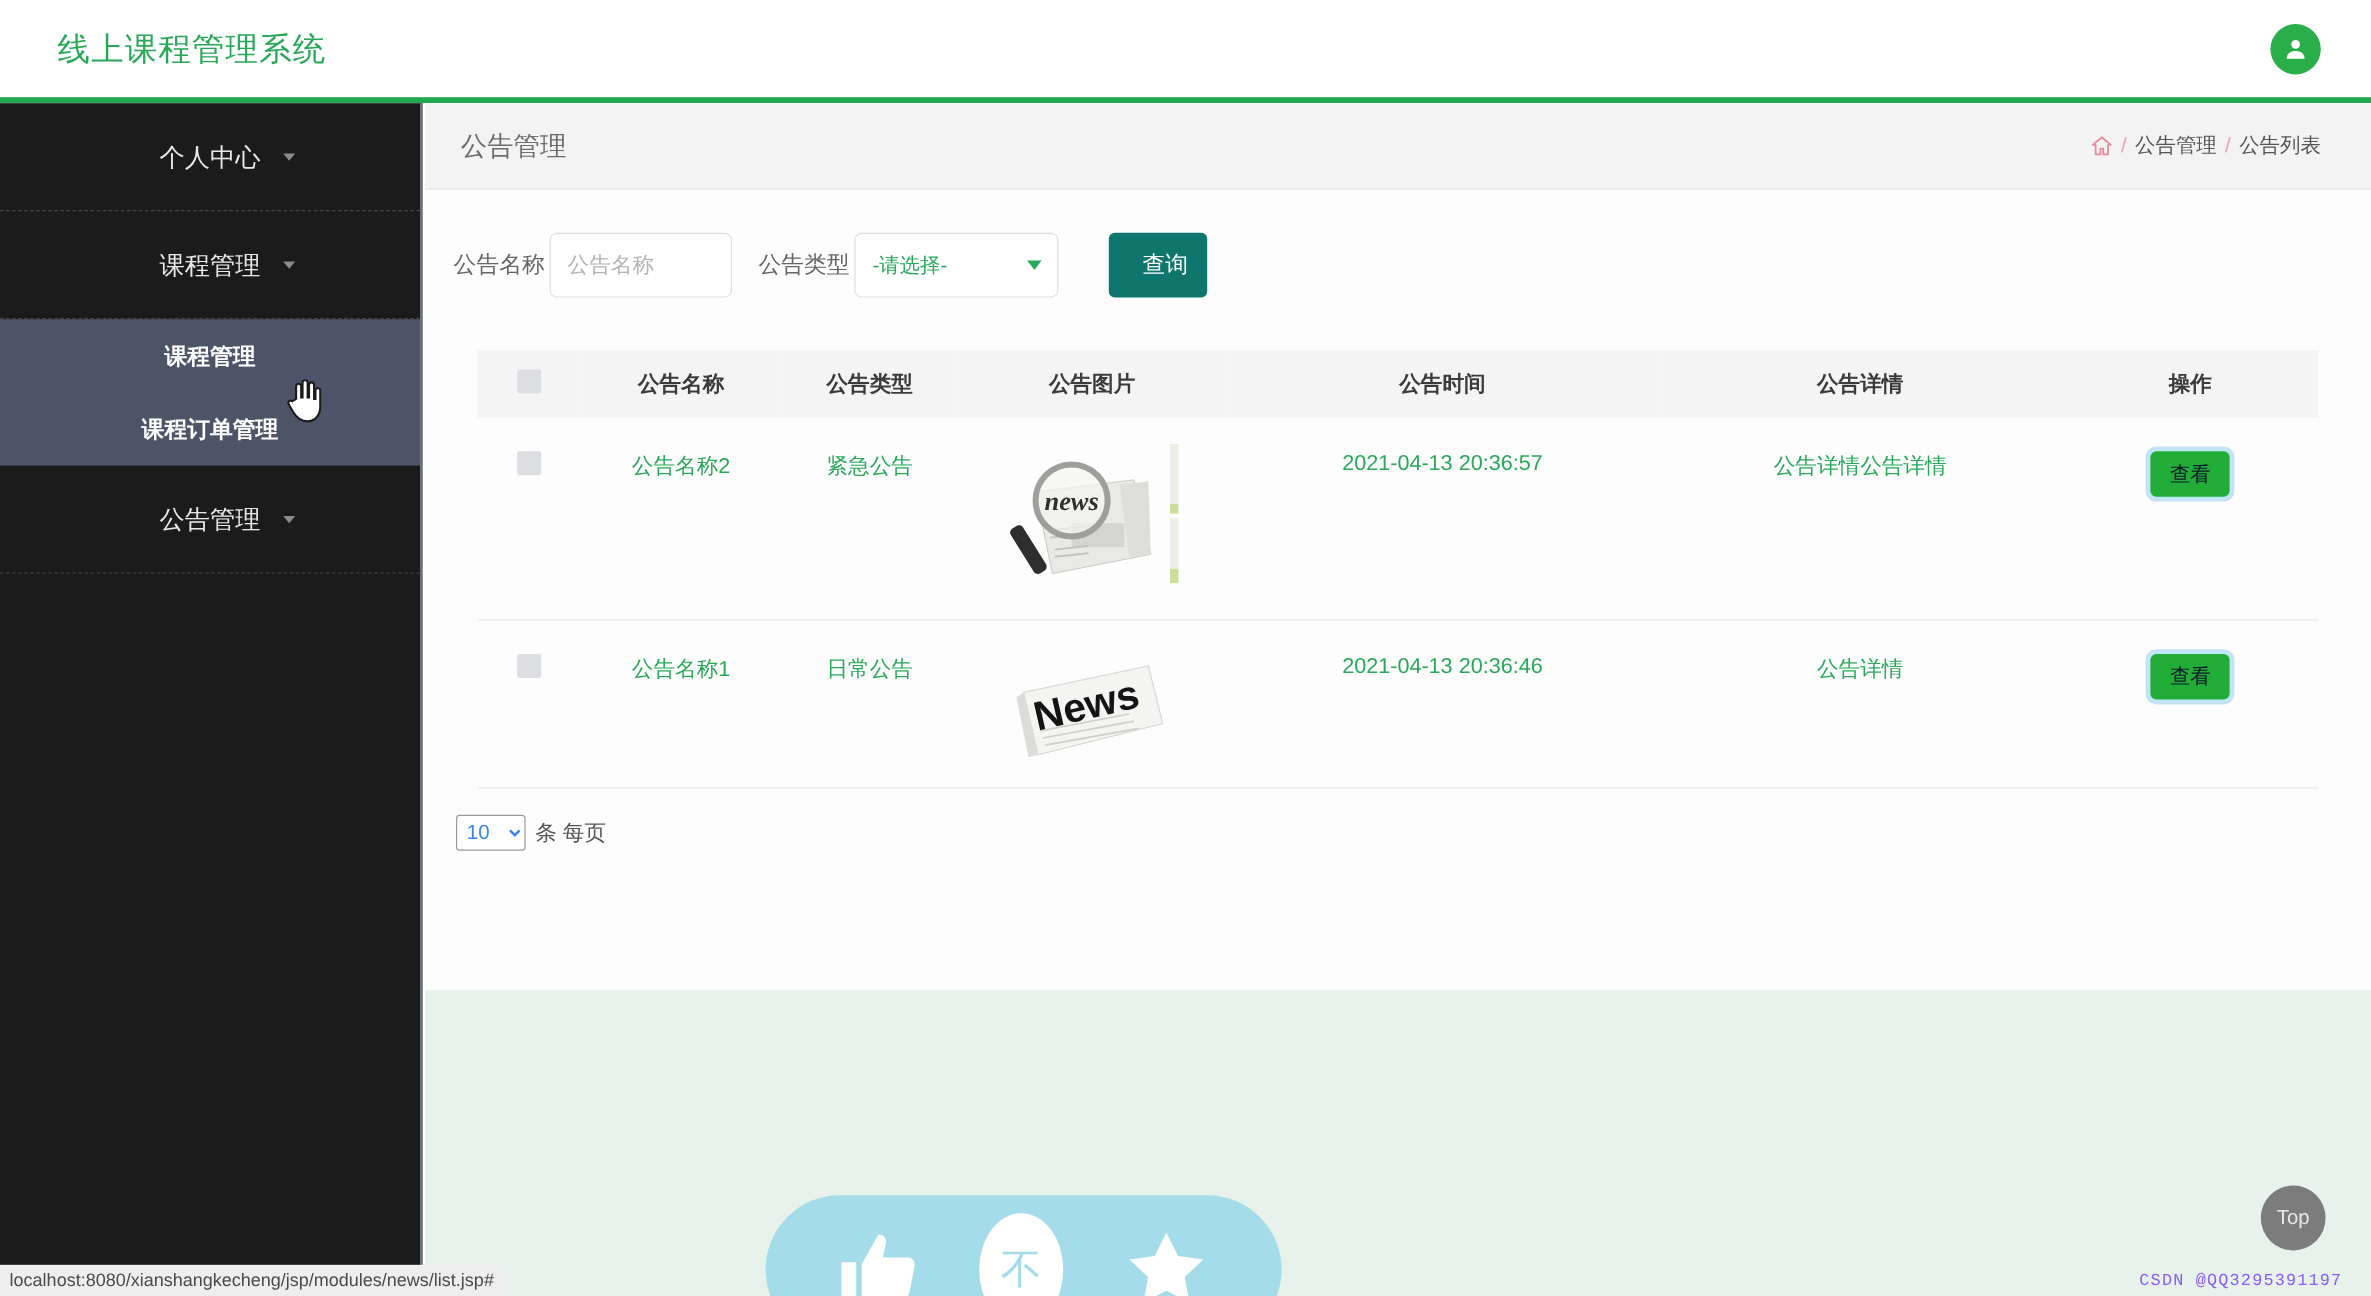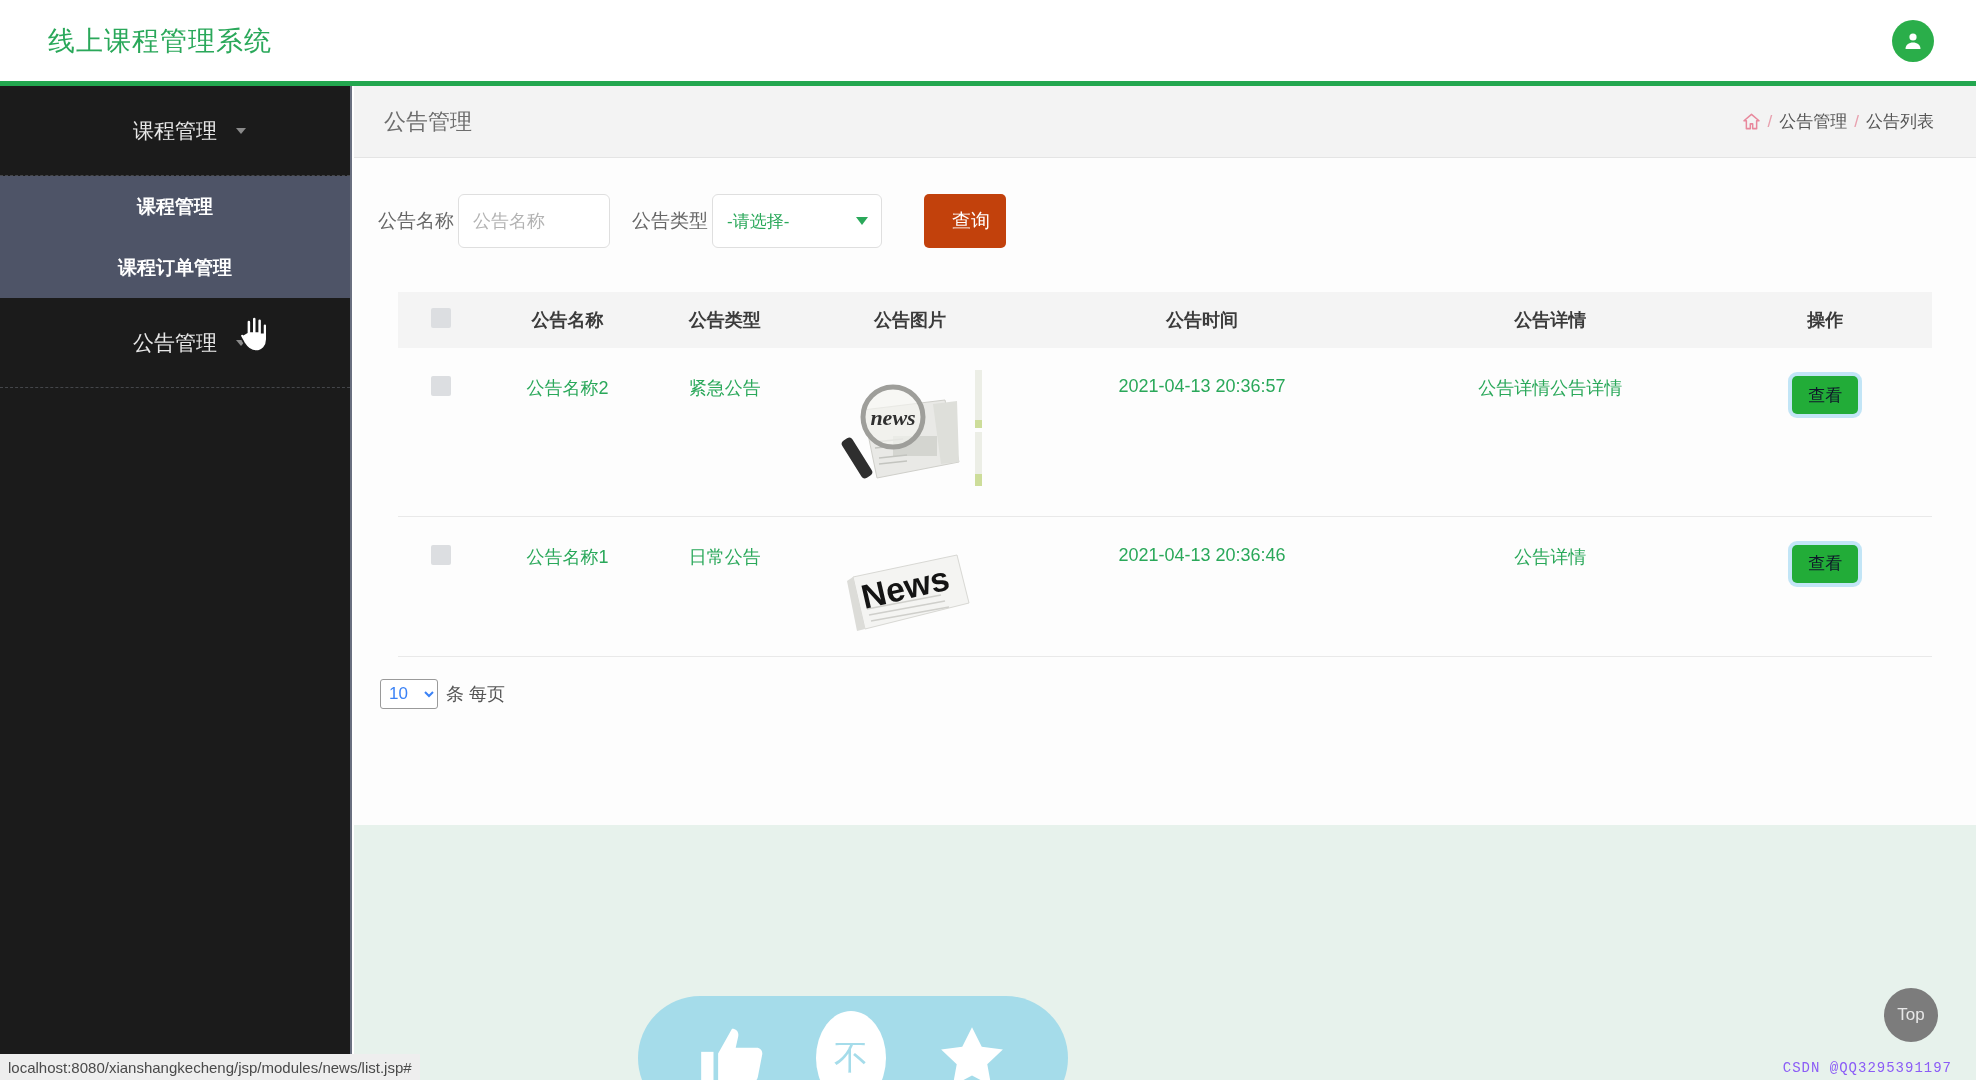--- a/index.html
+++ b/index.html
@@ -139,21 +139,21 @@
     position: absolute; right: 14px; top: 50%;
     transform: translateY(-50%);
     width: 0; height: 0;
     border-left: 6px solid transparent;
     border-right: 6px solid transparent;
     border-top: 8px solid #2aa85a;
     pointer-events: none;
   }
   .label-gap { margin-left: 22px; }
   .btn-search {
-    background: #c2410c;
+    background: #0f766e;
     color: #fff;
     font-size: 19px;
     border: none; border-radius: 5px;
     width: 82px; height: 54px;
     cursor: pointer;
     font-family: Liberation Sans, sans-serif;
     padding-left: 12px;
   }
 
   
@@ -285,20 +285,24 @@
       <div class="avatar">
         <svg viewBox="0 0 24 24">
           <circle cx="12" cy="8" r="3.6"></circle>
           <path d="M4.5 20c0-4.2 3.4-6.4 7.5-6.4s7.5 2.2 7.5 6.4z"></path>
         </svg>
       </div>
     </div>
   </div>
 
   <div class="sidebar">
+    <div class="nav-item">
+      <span>个人中心</span>
+      <span class="caret"></span>
+    </div>
 
     <div class="nav-item">
       <span>课程管理</span>
       <span class="caret"></span>
     </div>
 
     <div class="submenu">
       <div class="sub-item active">
         <span>课程管理</span>
       </div>

